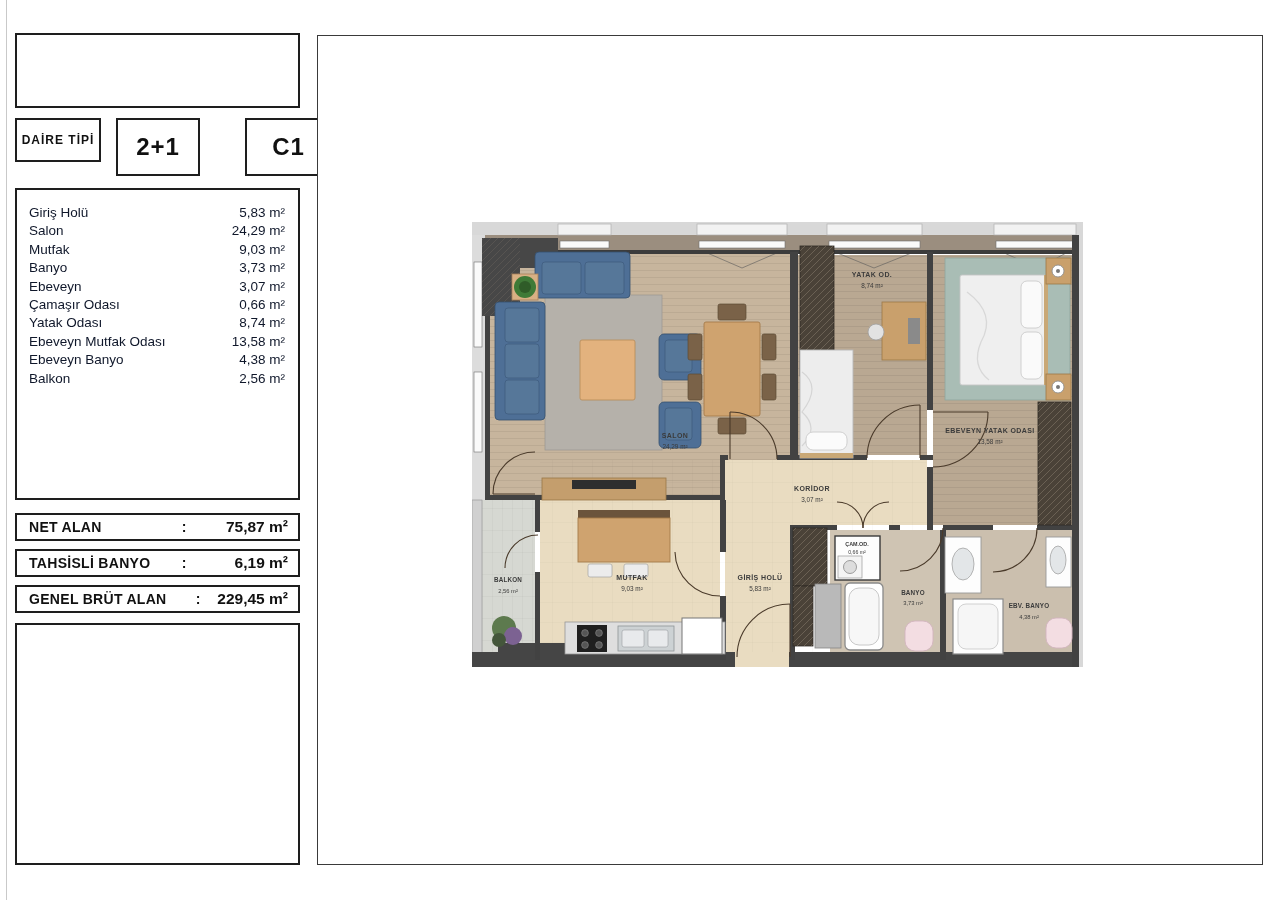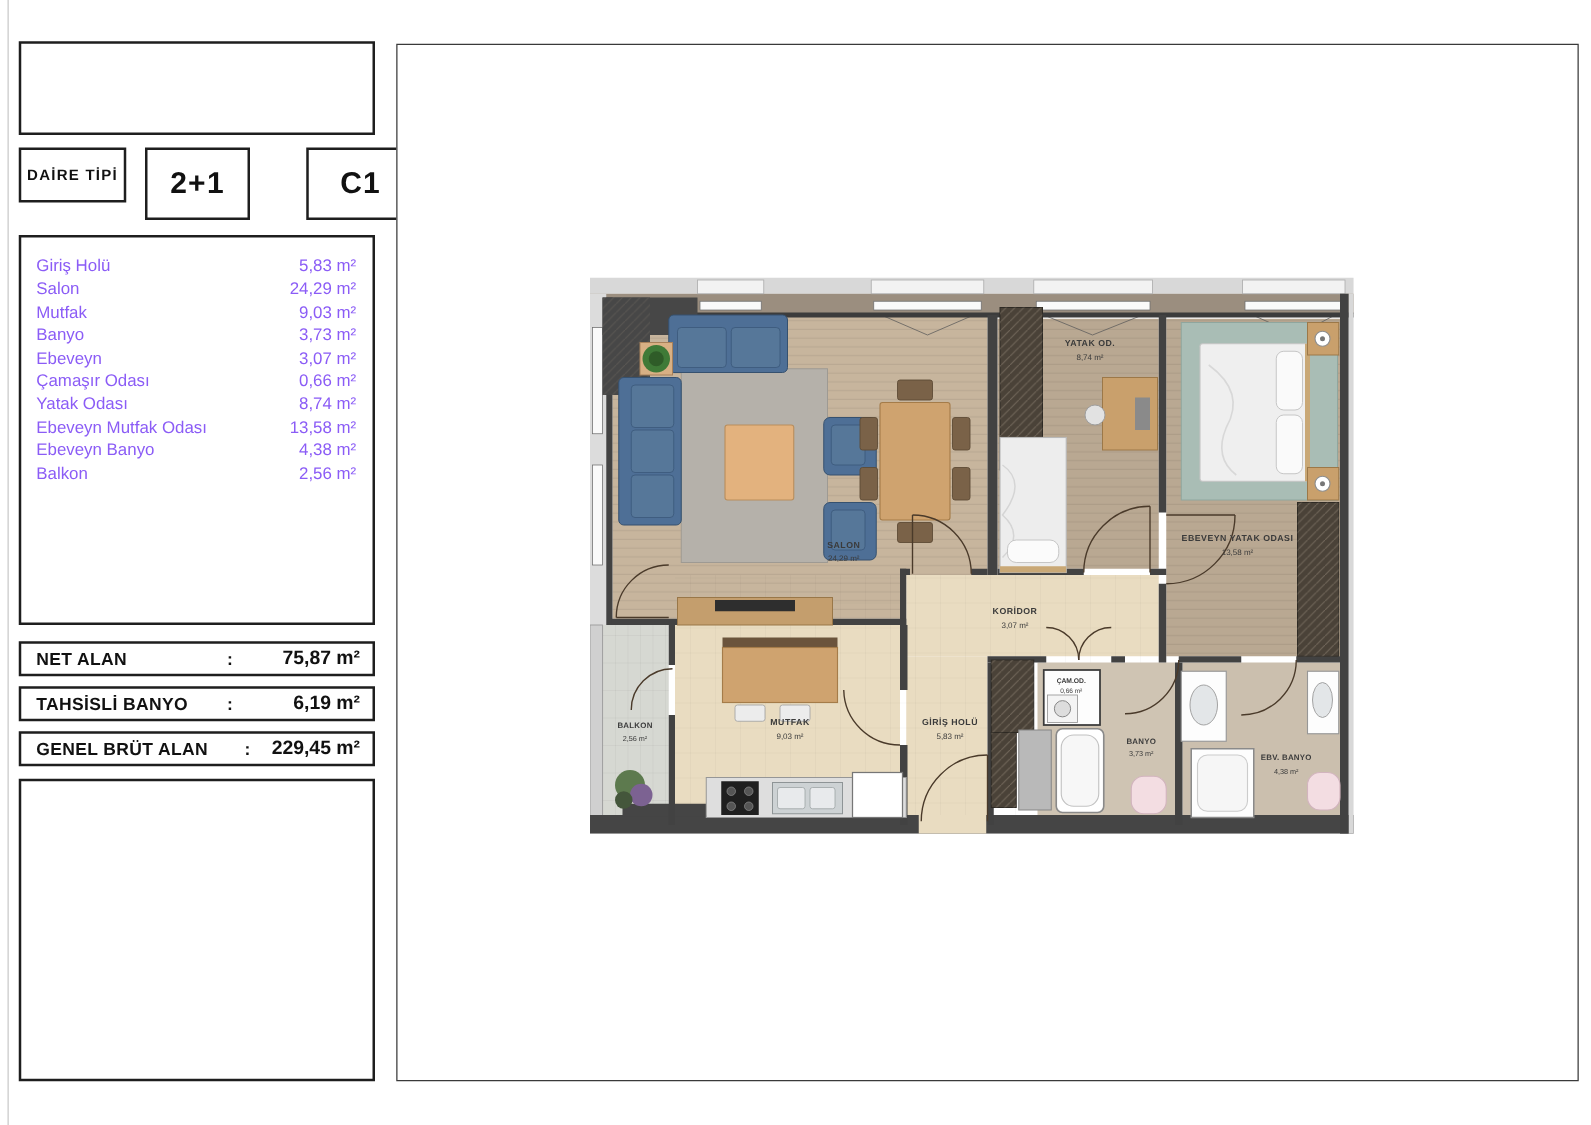--- a/index.html
+++ b/index.html
@@ -9,21 +9,21 @@
   .box{position:absolute;border:2px solid #1e1e1e;background:#fff;box-sizing:border-box;}
   .page-edge{position:absolute;left:6px;top:0;width:1px;height:900px;background:#c9c9c9;}
   
   .hdr-label{display:flex;align-items:center;justify-content:center;
              font-weight:bold;font-size:12px;letter-spacing:1px;}
   .hdr-big{display:flex;align-items:center;justify-content:center;
            font-weight:bold;font-size:24px;letter-spacing:1px;}
   
   .room-list{padding:14px 13px 0 12px;}
   .room-row{display:flex;justify-content:space-between;
-            font-size:13.5px;line-height:18.4px;color:#8b5cf6;}
+            font-size:13.5px;line-height:18.4px;color:#0f172a;}
   .room-row .nm{white-space:nowrap;}
   .room-row .ar{white-space:nowrap;}
   
   .sum-row{display:flex;align-items:center;padding:0 10px 0 12px;box-sizing:border-box;}
   .sum-row .lbl{font-weight:bold;font-size:14px;min-width:148px;letter-spacing:.3px;}
   .sum-row .sep{font-weight:bold;font-size:14px;width:14px;text-align:center;}
   .sum-row .val{font-weight:bold;font-size:15.5px;margin-left:auto;}
   
   .plan-frame{position:absolute;left:317px;top:35px;width:946px;height:830px;
               border:1.5px solid #3a3a3a;box-sizing:border-box;background:#fff;}

